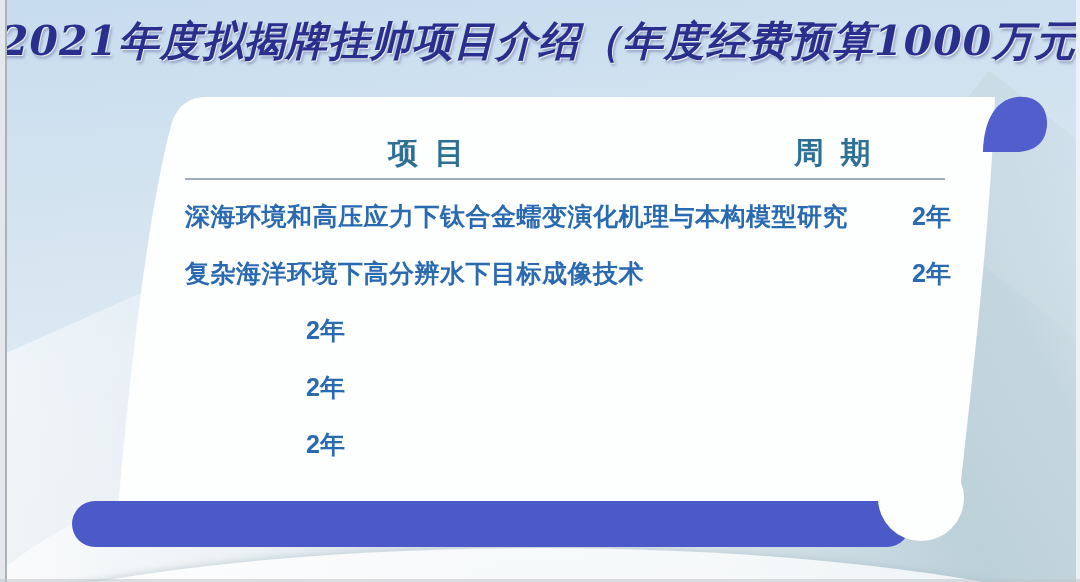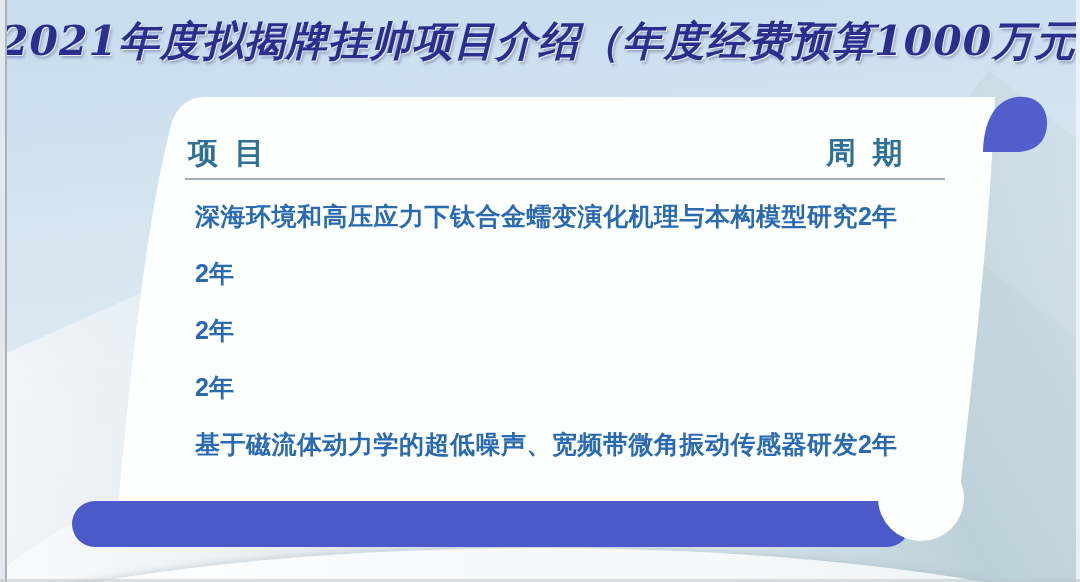--- a/index.html
+++ b/index.html
@@ -64,31 +64,31 @@
     white-space:nowrap;
   }
   
   .table-wrap{position:absolute;left:185px;top:130px;width:766px;}
   .thead{display:flex;align-items:center;height:46px;}
   .th{
     font-size:30px;font-weight:bold;
     color:var(--c-header,#2e7093);
     letter-spacing:0.55em;text-indent:0.1em;
   }
-  .th-project{flex:1;padding-right:110px;}
-  .th-period{width:160px;text-align:center;}
+  .th-project{flex:1;text-align:center;padding-right:110px;}
+  .th-period{width:160px;text-align:left;}
   .divider{height:2px;background:rgba(100,120,138,0.6);margin-top:2px;width:760px;}
-  .tbody{margin-top:8px;margin-left:10px;}
+  .tbody{margin-top:8px;}
   .trow{display:flex;align-items:center;height:57px;}
   .td-project{
     flex:1;font-size:25px;font-weight:bold;
     color:var(--c-row,#2a6ab1);letter-spacing:0.5px;white-space:nowrap;
   }
   .td-period{
-    width:160px;text-align:left;font-size:25px;font-weight:bold;
+    width:160px;text-align:right;font-size:25px;font-weight:bold;
     color:var(--c-row,#2a6ab1);
   }
 </style>
 </head>
 <body>
 
 <div class="slide">
 
   <div class="bg-shape bg-band1"></div>
   <div class="bg-shape bg-band2"></div>
@@ -122,30 +122,30 @@
       <span class="th th-project">项目</span>
       <span class="th th-period">周期</span>
     </div>
     <div class="divider"></div>
     <div class="tbody">
       <div class="trow">
         <span class="td-project">深海环境和高压应力下钛合金蠕变演化机理与本构模型研究</span>
         <span class="td-period">2年</span>
       </div>
       <div class="trow">
+        <span class="td-project">复杂海洋环境下高分辨水下目标成像技术</span>
         <span class="td-period">2年</span>
       </div>
       <div class="trow">
         <span class="td-period">2年</span>
       </div>
       <div class="trow">
         <span class="td-period">2年</span>
       </div>
       <div class="trow">
-        <span class="td-project">基于磁流体动力学的超低噪声、宽频带微角振动传感器研发</span>
         <span class="td-period">2年</span>
       </div>
     </div>
   </div>
 
   <div class="bg-shape edge-left"></div>
   <div class="bg-shape edge-right"></div>
   <div class="bg-shape edge-bottom"></div>
 
 </div>

